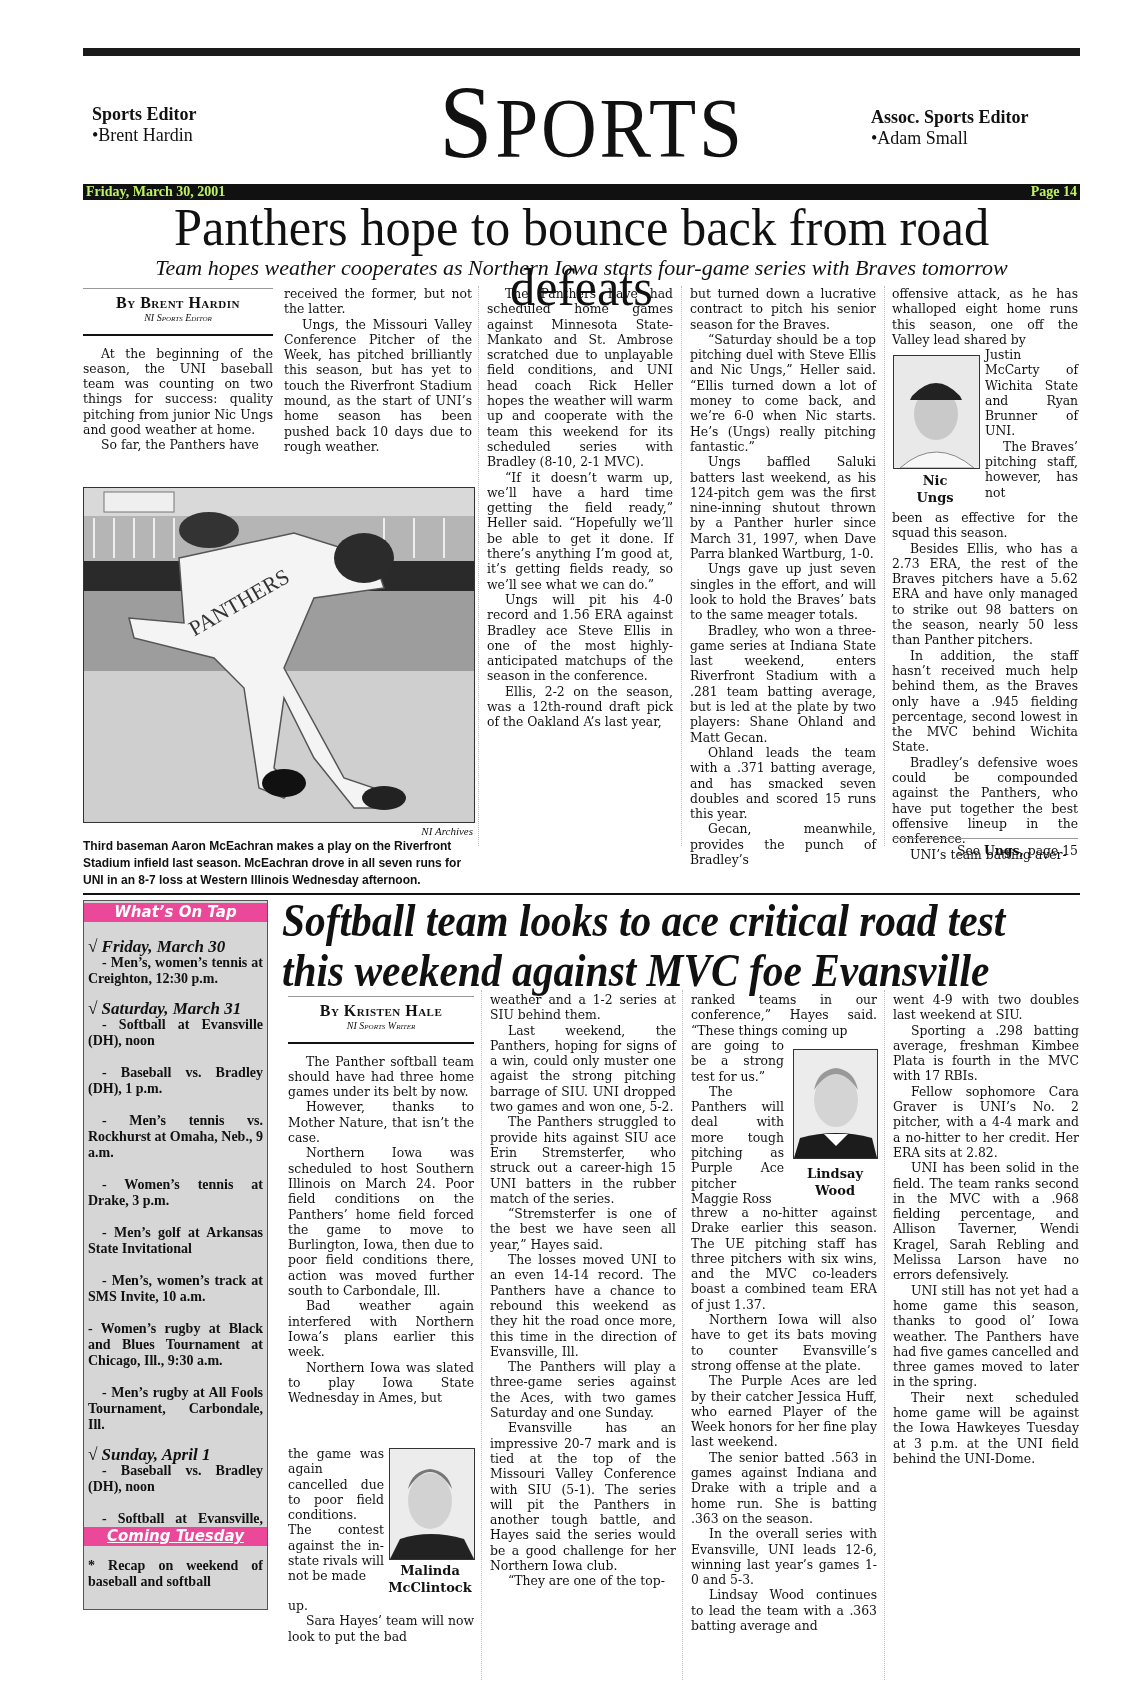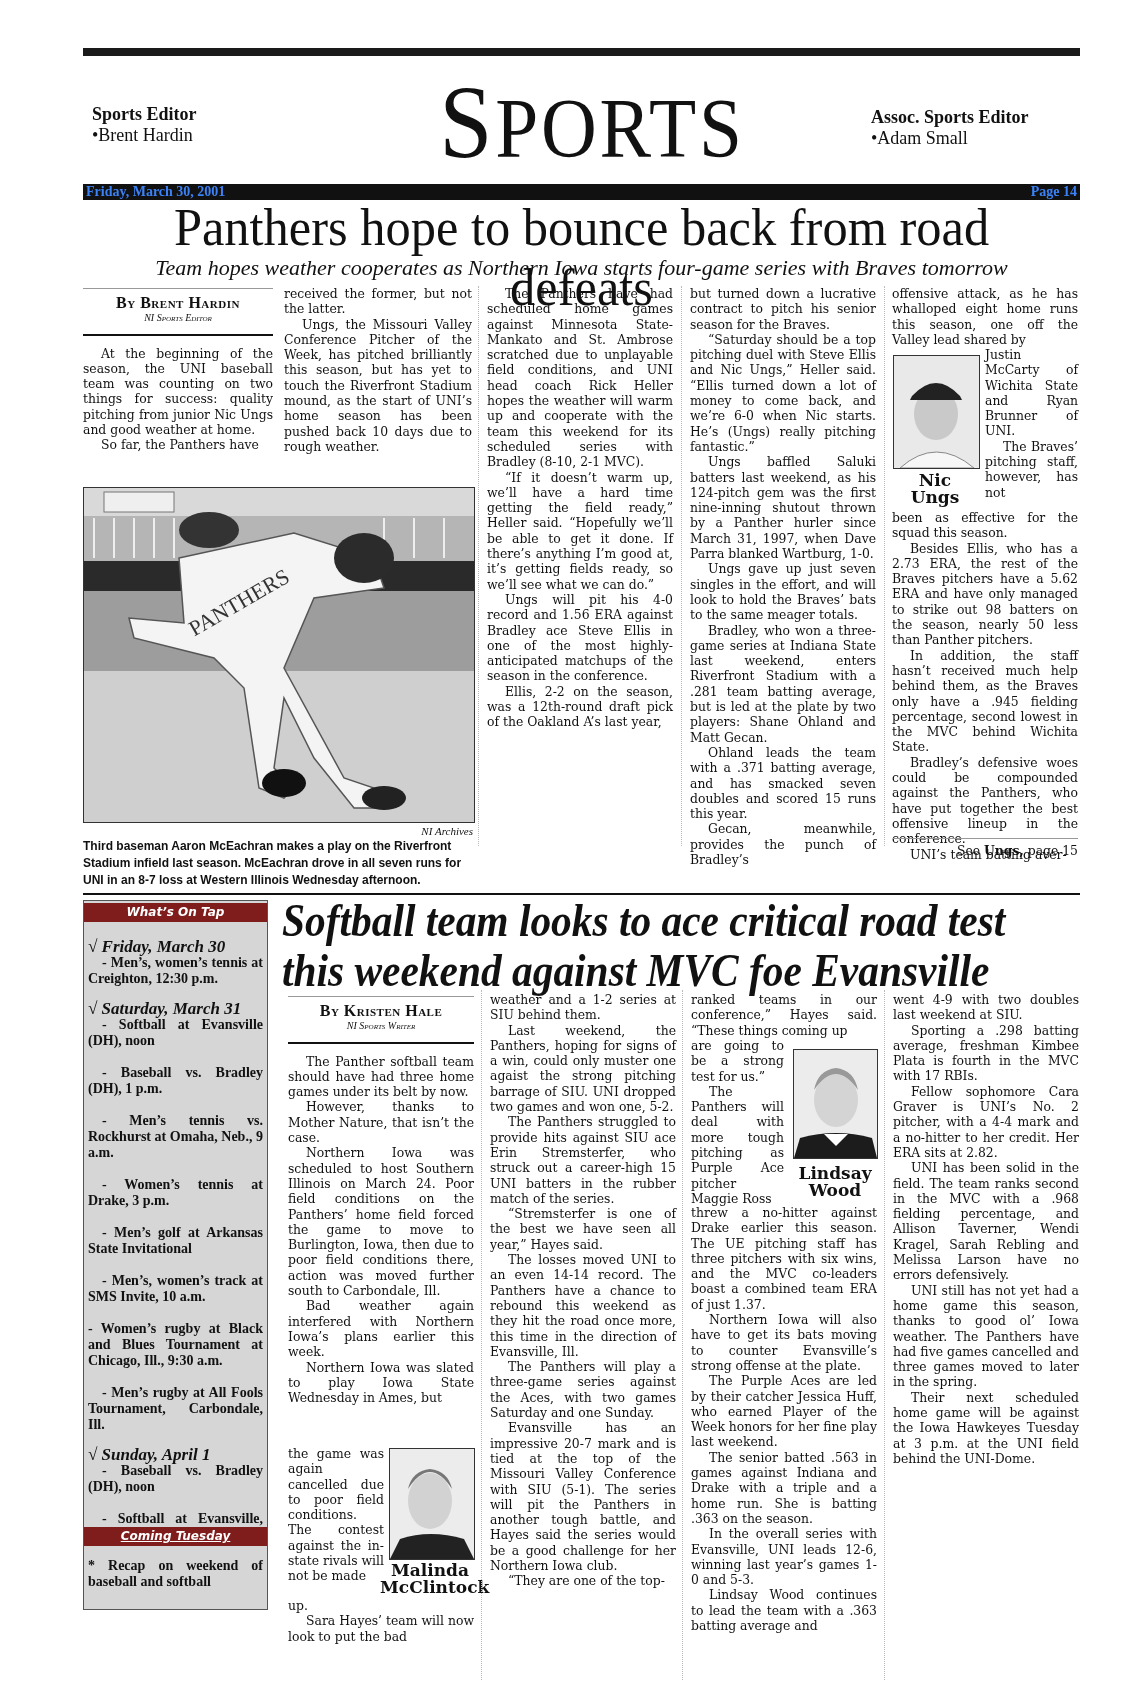--- a/index.html
+++ b/index.html
@@ -4,42 +4,42 @@
 <style>
   html,body{margin:0;padding:0;background:#fff;}
   body{width:1131px;height:1699px;position:relative;overflow:hidden;color:#111;font-family:"DejaVu Serif",serif;}
   .abs{position:absolute;}
   .topbar{left:83px;top:48px;width:997px;height:8px;background:#1a1a1a;}
   .ed-left{left:92px;top:104px;font-family:"Liberation Serif",serif;font-size:18px;line-height:21px;}
   .ed-right{left:871px;top:107px;font-family:"Liberation Serif",serif;font-size:18px;line-height:21px;}
   .ed-role{font-weight:bold;}
   .masthead{left:412px;top:72px;width:360px;text-align:center;font-family:"Liberation Serif",serif;font-size:84px;line-height:100px;letter-spacing:3px;transform:scaleX(0.92);}
   .masthead .big{font-size:104px;}
-  .datebar{left:83px;top:184px;width:997px;height:16px;background:#111;color:#3b82f6;font-family:"Liberation Serif",serif;font-weight:bold;font-size:14px;line-height:16px;}
+  .datebar{left:83px;top:184px;width:997px;height:16px;background:#111;color:#bef264;font-family:"Liberation Serif",serif;font-weight:bold;font-size:14px;line-height:16px;}
   .datebar .d{position:absolute;left:3px;top:0;}
   .datebar .p{position:absolute;right:3px;top:0;}
   .headline1{left:83px;top:198px;width:997px;text-align:center;font-family:"Liberation Serif",serif;font-size:52px;line-height:60px;transform:scaleX(0.97);transform-origin:center;}
   .deck1{left:83px;top:254px;width:997px;text-align:center;font-family:"Liberation Serif",serif;font-style:italic;font-size:22px;line-height:28px;}
   .col{position:absolute;font-family:"DejaVu Serif",serif;font-size:12.4px;line-height:15.3px;text-align:justify;}
   .col p{margin:0;text-indent:18px;}
   .col p.noind{text-indent:0;}
   .byline{text-align:center;border-top:1px solid #999;padding-top:6px;margin-bottom:10px;}
   .byline .name{font-family:"Liberation Serif",serif;font-weight:bold;font-size:16px;letter-spacing:.5px;font-variant:small-caps;}
   .byline .title{font-family:"Liberation Serif",serif;font-style:italic;font-size:10px;font-variant:small-caps;}
   .byline .rule{height:2px;background:#111;margin-top:8px;}
   .photo{position:absolute;border:1px solid #333;overflow:hidden;}
   .photo-main{left:83px;top:487px;width:390px;height:334px;background:linear-gradient(180deg,#c9c9c9 0%,#a8a8a8 8%,#e8e8e8 10%,#9a9a9a 22%,#bdbdbd 30%,#d8d8d8 50%,#c4c4c4 100%);}
   .credit{left:83px;top:825px;width:390px;text-align:right;font-family:"Liberation Serif",serif;font-style:italic;font-size:11px;}
   .cutline{left:83px;top:838px;width:395px;font-family:Liberation Sans, sans-serif;font-weight:bold;font-size:12px;line-height:17px;}
   .mug{position:absolute;border:1px solid #333;background:#f0f0f0;overflow:hidden;}
-  .mug-name{position:absolute;text-align:center;font-family:"DejaVu Serif",serif;font-weight:bold;font-size:17px;line-height:17px;}
+  .mug-name{position:absolute;text-align:center;font-family:"DejaVu Serif",serif;font-weight:bold;font-size:13px;line-height:17px;}
   .divider{position:absolute;height:2px;background:#111;}
   .seeline{left:893px;top:838px;width:185px;border-top:1px solid #999;text-align:right;font-family:"DejaVu Serif",serif;font-size:12.4px;padding-top:4px;}
   .tap{left:83px;top:900px;width:183px;height:708px;background:#d6d6d6;border:1px solid #555;}
-  .tap-head{position:absolute;left:0;width:183px;height:19px;background:#7f1d1d;color:#fff;text-align:center;font-family:"DejaVu Sans",sans-serif;font-style:italic;font-weight:bold;font-size:12px;line-height:19px;}
+  .tap-head{position:absolute;left:0;width:183px;height:19px;background:#ec4899;color:#fff;text-align:center;font-family:"DejaVu Sans",sans-serif;font-style:italic;font-weight:bold;font-size:15px;line-height:19px;}
   .tap-body{position:absolute;left:4px;width:175px;font-family:"Liberation Serif",serif;font-weight:bold;font-size:14px;line-height:16px;text-align:justify;}
   .tap-day{font-style:italic;font-size:17px;margin-top:14px;}
   .tap-item{text-indent:14px;margin-top:0;}
   .tap-gap{margin-top:16px;}
   .headline2{left:282px;top:896px;width:800px;font-family:"Liberation Serif",serif;font-style:italic;font-weight:bold;font-size:46px;line-height:50px;transform:scaleX(0.9);transform-origin:left;white-space:nowrap;}
   .vsep{position:absolute;width:0;border-left:1px dotted #bbb;}
 </style>
 </head>
 <body>
 

